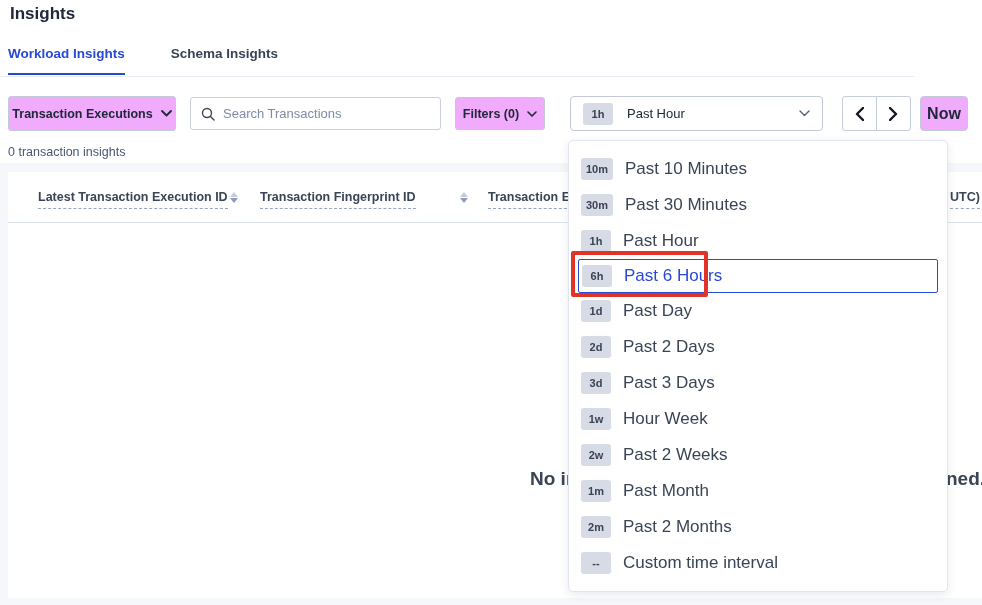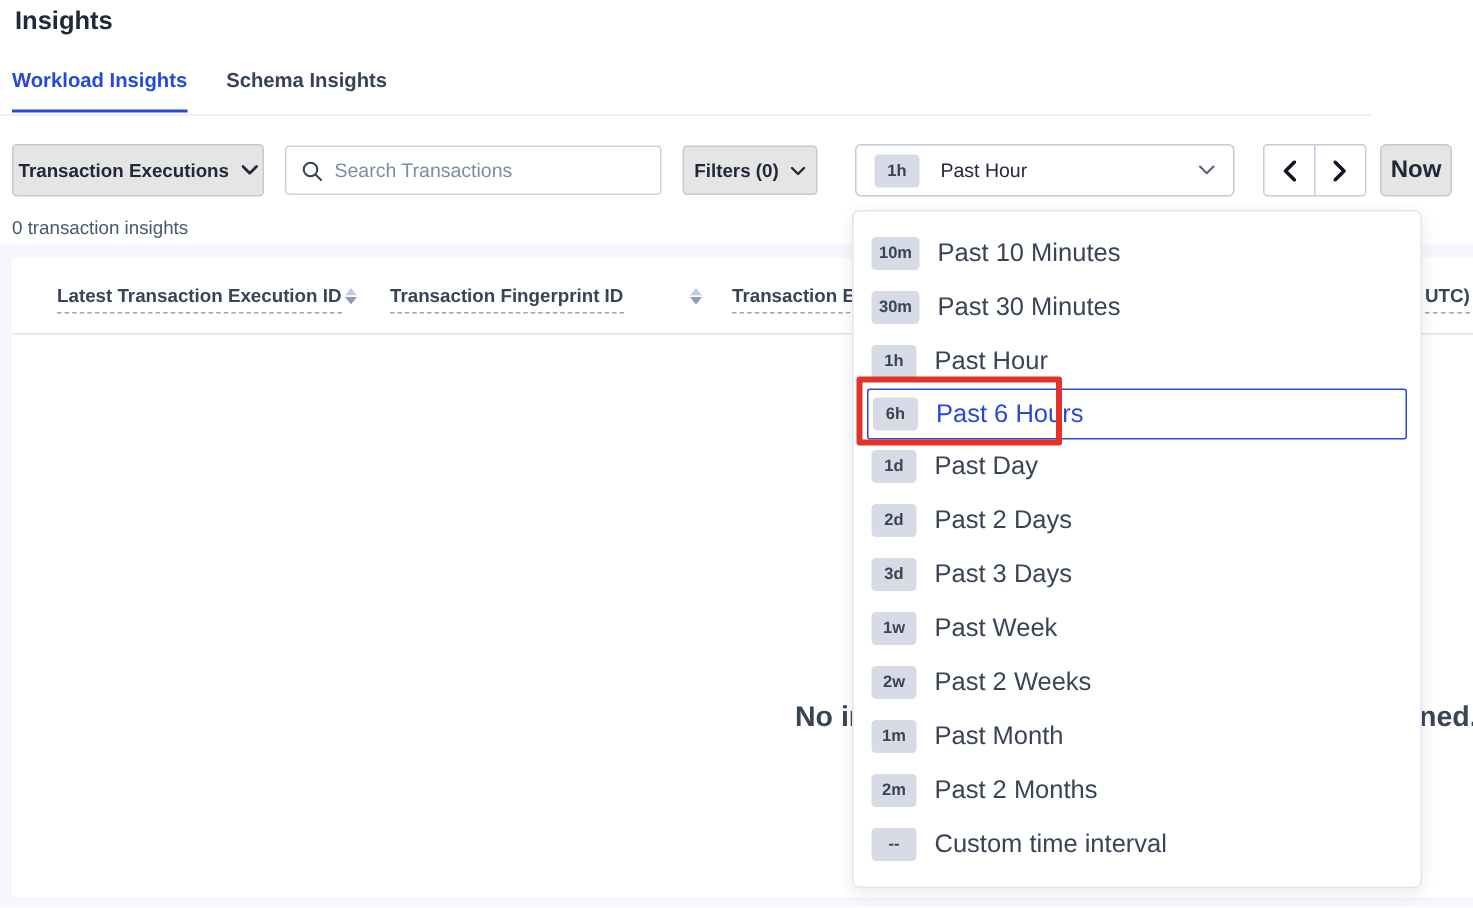--- a/index.html
+++ b/index.html
@@ -10,29 +10,29 @@
     color:#394455;
     position:relative;
   }
   .page { position:absolute; inset:0; width:914px; height:605px; }
 
   
   .page-title {
     position:absolute; left:10px; top:4px;
     font-size:17px; font-weight:700; color:#20283a;
   }
-  .tabs { position:absolute; left:8px; top:46px; display:flex; gap:26px; }
+  .tabs { position:absolute; left:8px; top:46px; display:flex; gap:46px; }
   .tab { font-size:13.5px; font-weight:600; color:#384355; padding-bottom:12px; cursor:pointer; }
   .tab.active { color:#2749d9; border-bottom:2px solid #2749d9; }
   .tabs-divider { position:absolute; left:0; right:0; top:76px; height:1px; background:#e7ebf2; }
 
   
   .btn {
     position:absolute; display:flex; align-items:center; justify-content:center;
-    background:#e5e5e5; border:1px solid #c3c9d6; border-radius:3px;
+    background:#f0abfc; border:1px solid #c3c9d6; border-radius:3px;
     font-size:12.5px; font-weight:700; color:#20283a; cursor:pointer; gap:8px;
   }
   .view-selector { left:8px; top:96px; width:168px; height:35px; }
   .search-box {
     position:absolute; left:190px; top:97px; width:251px; height:33px;
     border:1px solid #c9cfdc; border-radius:3px; background:#fff;
     display:flex; align-items:center; padding:0 10px; gap:8px;
   }
   .search-box input {
     border:none; outline:none; flex:1; font-size:13px; color:#0f172a;
@@ -246,21 +246,21 @@
     <div class="dd-item">
       <span class="time-badge">2d</span>
       <span class="dd-label">Past 2 Days</span>
     </div>
     <div class="dd-item">
       <span class="time-badge">3d</span>
       <span class="dd-label">Past 3 Days</span>
     </div>
     <div class="dd-item">
       <span class="time-badge">1w</span>
-      <span class="dd-label">Past Week</span>
+      <span class="dd-label">Hour Week</span>
     </div>
     <div class="dd-item">
       <span class="time-badge">2w</span>
       <span class="dd-label">Past 2 Weeks</span>
     </div>
     <div class="dd-item">
       <span class="time-badge">1m</span>
       <span class="dd-label">Past Month</span>
     </div>
     <div class="dd-item">

